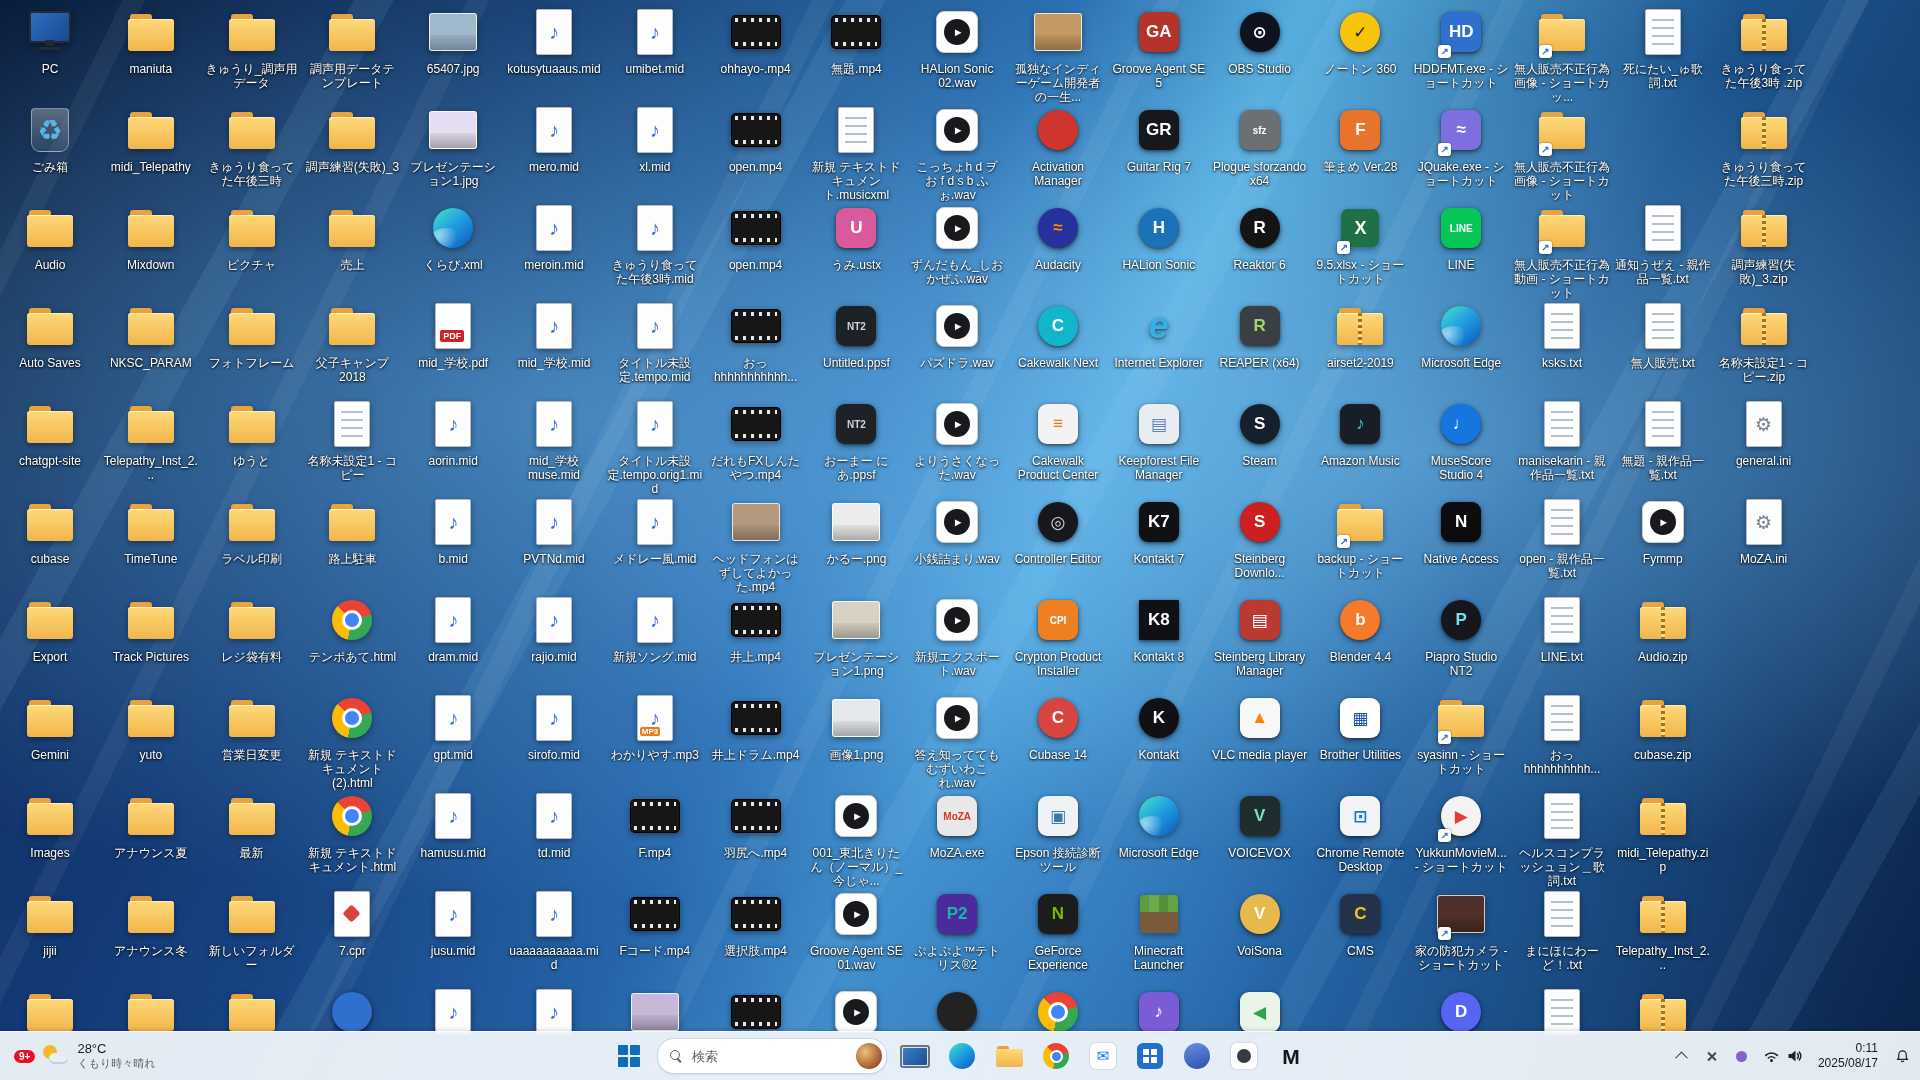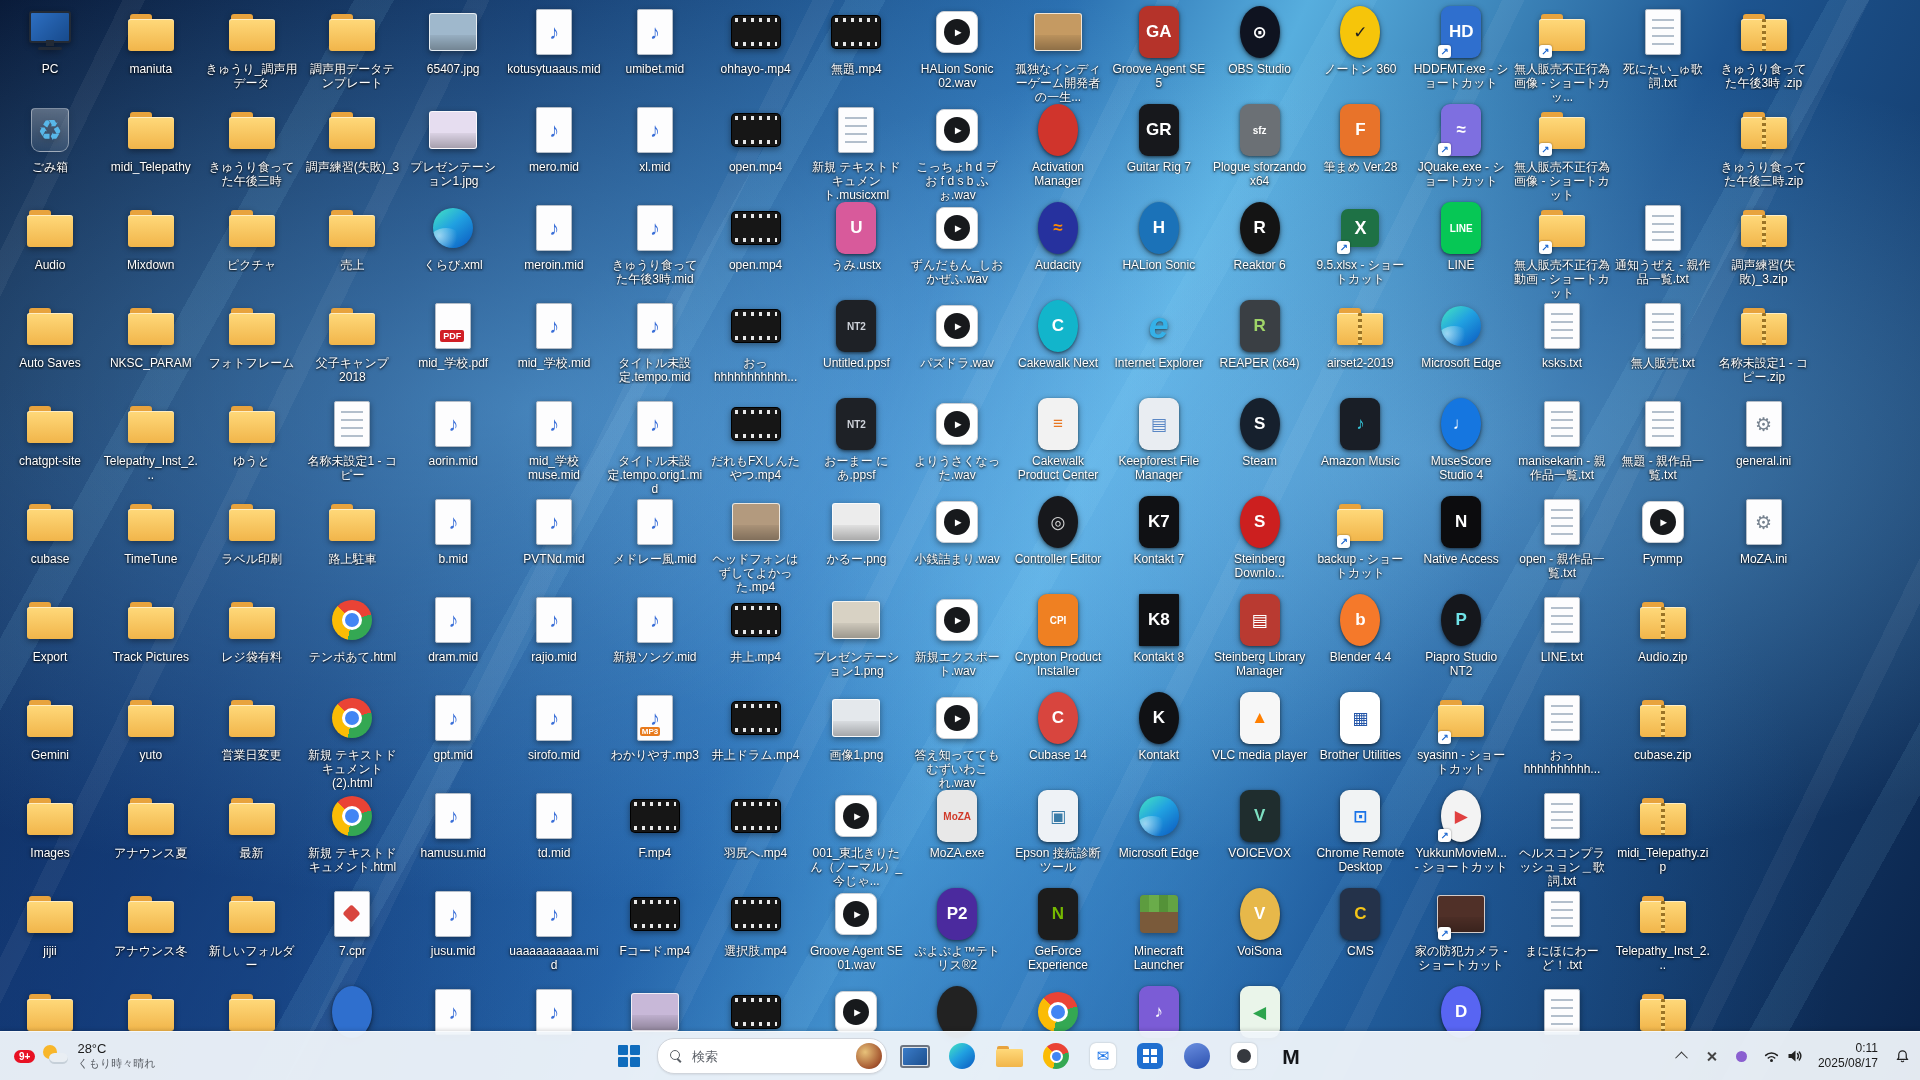--- a/index.html
+++ b/index.html
@@ -56,21 +56,21 @@
   .cring{position:absolute;left:50%;top:50%;width:20px;height:20px;margin:-10px;background:#fff;border-radius:50%;}
   .cdotb{position:absolute;left:50%;top:50%;width:14px;height:14px;margin:-7px;background:#4285f4;border-radius:50%;}
   .edgeic{position:relative;width:40px;height:40px;border-radius:50%;display:block;overflow:hidden;
       background:linear-gradient(140deg,#45e6c0 0%,#21a1e1 45%,#0a58c0 100%);}
   .eswoosh{position:absolute;left:-4px;bottom:-6px;width:34px;height:26px;border-radius:50%;
       background:radial-gradient(circle at 30% 30%,rgba(255,255,255,.55),transparent 60%);}
   .ieic{display:flex;align-items:center;justify-content:center;width:40px;height:40px;color:#35b1e8;font-size:36px;font-weight:700;font-style:italic;text-shadow:0 1px 2px rgba(0,0,0,.4);}
   .mcic{display:block;width:38px;height:38px;background:#7a5a3a;border-radius:4px;position:relative;overflow:hidden;}
   .mctop{position:absolute;left:0;right:0;top:0;height:45%;
       background:linear-gradient(90deg,#5d9c3f 0 25%,#6aac4a 25% 50%,#549238 50% 75%,#63a344 75%);}
-  .appic{display:flex;align-items:center;justify-content:center;width:40px;height:52px;font-weight:700;font-size:17px;box-shadow:0 1px 3px rgba(0,0,0,.4);}
+  .appic{display:flex;align-items:center;justify-content:center;width:40px;height:40px;font-weight:700;font-size:17px;box-shadow:0 1px 3px rgba(0,0,0,.4);}
   .appic.small{font-size:10px;}
   .pcic{position:relative;width:46px;height:42px;display:block;}
   .scr{position:absolute;left:2px;right:2px;top:0;height:28px;background:linear-gradient(135deg,#2d6fc2,#174a8c);border:2px solid #222a36;border-radius:3px;}
   .stand{position:absolute;left:50%;bottom:7px;width:8px;height:6px;margin-left:-4px;background:#222a36;}
   .base{position:absolute;left:50%;bottom:3px;width:24px;height:3px;margin-left:-12px;background:#222a36;border-radius:2px;}
   .binic{display:flex;align-items:center;justify-content:center;width:36px;height:42px;font-size:28px;color:#58b7e8;
       background:linear-gradient(180deg,rgba(255,255,255,.30),rgba(180,210,235,.12));border:1px solid rgba(255,255,255,.4);border-radius:4px 4px 9px 9px;}
   .scarrow{position:absolute;left:50%;margin-left:-23px;bottom:1px;width:13px;height:13px;background:#fff;border-radius:3px;
       color:#1a66d0;font-size:10px;line-height:13px;text-align:center;font-style:normal;font-weight:700;box-shadow:0 0 2px rgba(0,0,0,.5);}
   
@@ -1398,21 +1398,21 @@
       <div class="di" style="left: 806.4px; top: 882px;">
         <div class="di-ico">
           <span class="wavic">
             <i class="pc2">►</i>
           </span>
         </div>
         <div class="di-lbl">Groove Agent SE 01.wav</div>
       </div>
       <div class="di" style="left: 907.2px; top: 882px;">
         <div class="di-ico">
-          <span class="appic" style="background:#4b2a9e;color:#ffffff;border-radius:18px">P2</span>
+          <span class="appic" style="background:#4b2a9e;color:#14b8a6;border-radius:9px">P2</span>
         </div>
         <div class="di-lbl">ぷよぷよ™テトリス®2</div>
       </div>
       <div class="di" style="left: 1008px; top: 882px;">
         <div class="di-ico">
           <span class="appic" style="background:#1c1c1c;color:#76b900;border-radius:9px">N</span>
         </div>
         <div class="di-lbl">GeForce Experience</div>
       </div>
       <div class="di" style="left: 1108.8px; top: 882px;">

